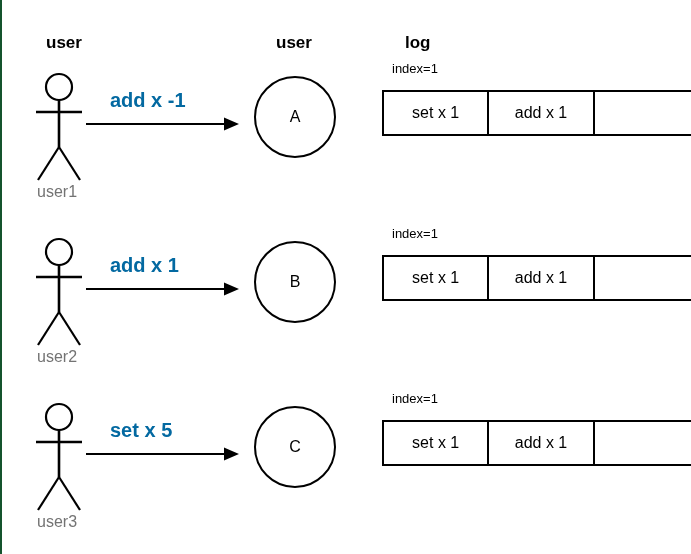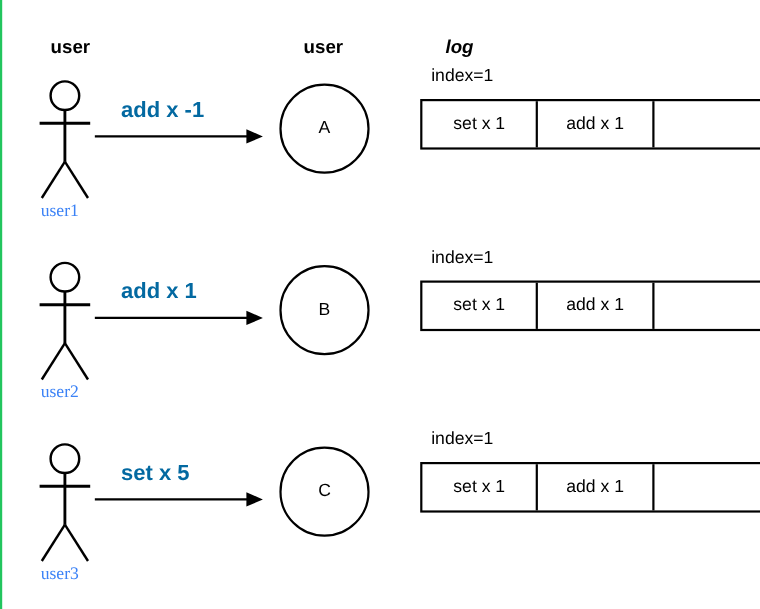--- a/index.html
+++ b/index.html
@@ -10,35 +10,35 @@
   }
   body {
     font-family: "Liberation Sans", sans-serif;
   }
   #canvas {
     position: relative;
     width: 691px;
     height: 554px;
     background: #ffffff;
     overflow: hidden;
-    border-left: 2px solid #22c55e;
+    border-left: 2px solid #14532d;
     box-sizing: border-box;
   }
   
   .col-header {
     position: absolute;
     font-size: 17px;
     font-weight: bold;
     color: #000000;
     white-space: nowrap;
     line-height: 1;
   }
   #hdr-user { left: 44px;  top: 34px; }
   #hdr-node { left: 274px; top: 34px; }
-  #hdr-log  { left: 403px; top: 34px; font-style: italic; }
+  #hdr-log  { left: 403px; top: 34px; }
 
   
   .row {
     position: absolute;
     left: 0;
     width: 691px;
     height: 165px;
   }
 
   
@@ -48,24 +48,23 @@
     top: 0px;
     width: 70px;
     height: 116px;
   }
   .actor svg { display: block; }
   .actor-label {
     position: absolute;
     left: 35px;
     top: 114px;
     font-size: 16px;
-    color: #3b82f6;
-    white-space: nowrap;
-    line-height: 1;
-    font-family: Liberation Serif, serif;
+    color: #737373;
+    white-space: nowrap;
+    line-height: 1;
   }
 
   
   .arrow {
     position: absolute;
     left: 84px;
     top: 44px;
     width: 154px;
     height: 20px;
   }
@@ -117,21 +116,21 @@
   .log-block {
     position: absolute;
     left: 380px;
     top: -8px;
     width: 286px;
   }
   .log-index {
     position: absolute;
     left: 10px;
     top: 0px;
-    font-size: 16px;
+    font-size: 13px;
     color: #000000;
     white-space: nowrap;
     line-height: 1;
   }
   .log-table {
     position: absolute;
     left: 0;
     top: 28px;
     width: 318px;
     height: 46px;

